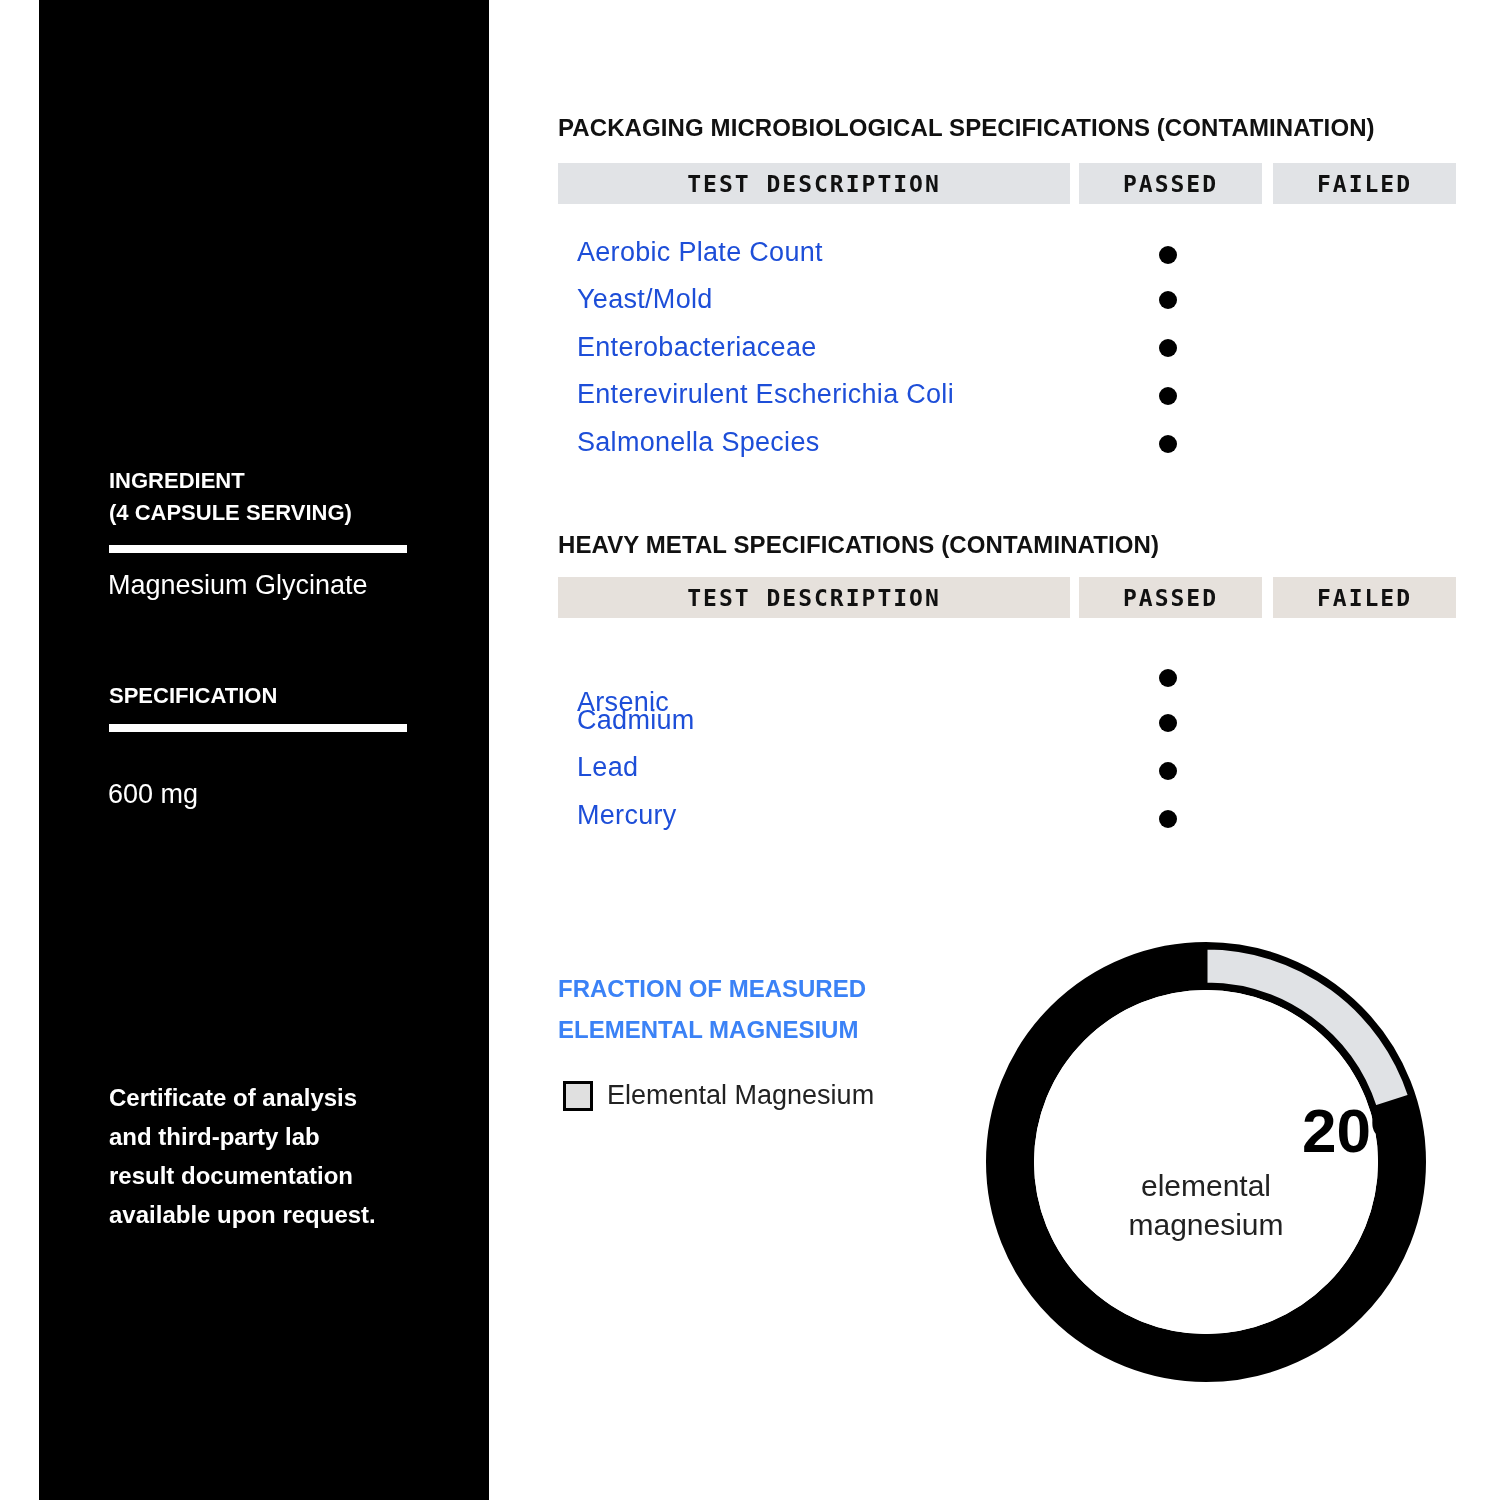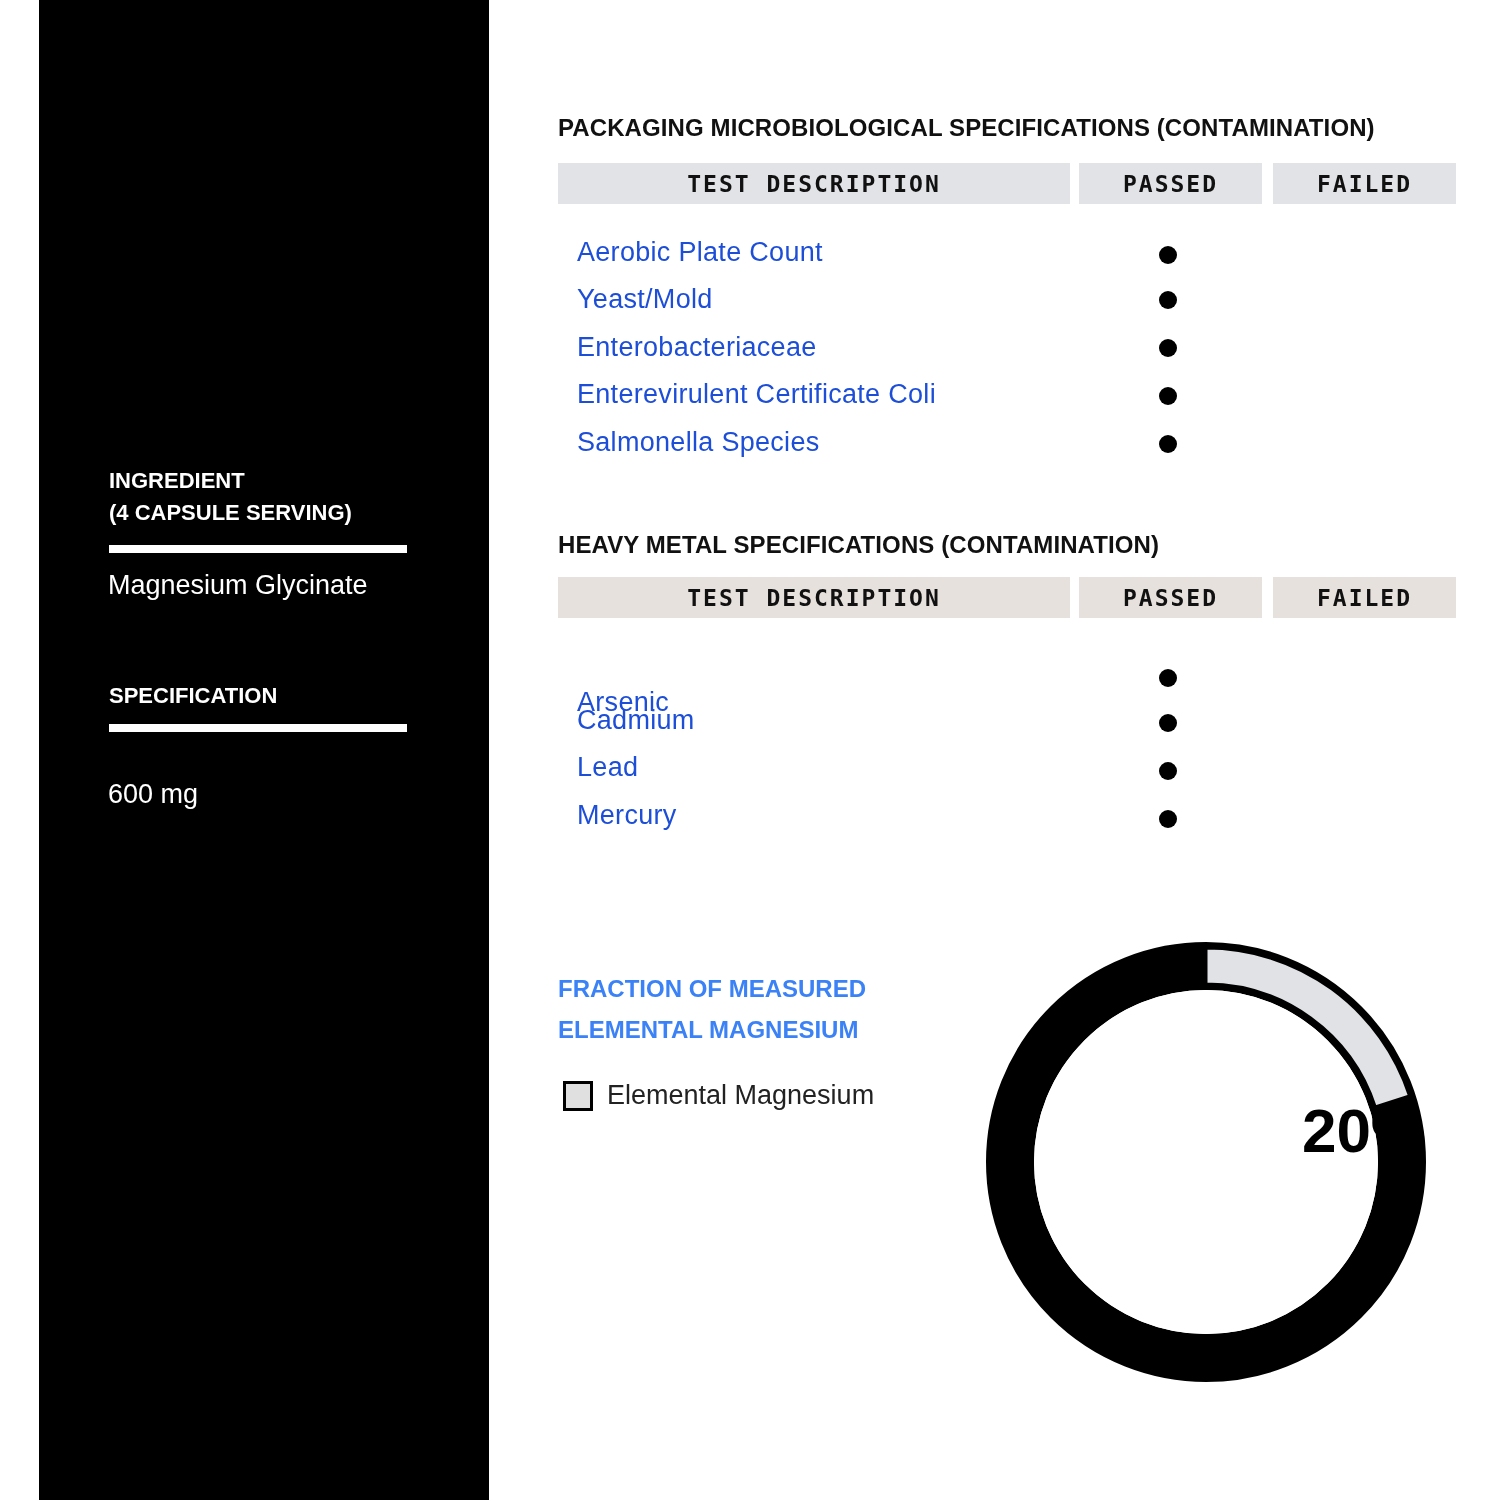--- a/index.html
+++ b/index.html
@@ -30,35 +30,39 @@
 <body>
 
 <div class="sidebar">
   <div class="label" style="top:465px;">INGREDIENT
 (4 CAPSULE SERVING)</div>
   <div class="rule" style="top:545px;"></div>
   <div class="value" style="top:570px;">Magnesium Glycinate</div>
   <div class="label" style="top:680px;">SPECIFICATION</div>
   <div class="rule" style="top:724px;"></div>
   <div class="value" style="top:779px;">600 mg</div>
+  <div class="note">Certificate of analysis
+and third-party lab
+result documentation
+available upon request.</div>
 </div>
 
 <div class="section-title" style="top:114px;">PACKAGING MICROBIOLOGICAL SPECIFICATIONS (CONTAMINATION)</div>
 <div class="thead" style="top:163px;">
   <div class="th" style="left:0;width:512px;background:#e1e3e6;">TEST DESCRIPTION</div>
   <div class="th" style="left:521px;width:183px;background:#e1e3e6;">PASSED</div>
   <div class="th" style="left:715px;width:183px;background:#e1e3e6;">FAILED</div>
 </div>
 <div class="row-label" style="top:237px;">Aerobic Plate Count</div>
 <div class="dot" style="top:246px;"></div>
 <div class="row-label" style="top:284px;">Yeast/Mold</div>
 <div class="dot" style="top:291px;"></div>
 <div class="row-label" style="top:332px;">Enterobacteriaceae</div>
 <div class="dot" style="top:339px;"></div>
-<div class="row-label" style="top:379px;">Enterevirulent Certificate Coli</div>
+<div class="row-label" style="top:379px;">Enterevirulent Escherichia Coli</div>
 <div class="dot" style="top:387px;"></div>
 <div class="row-label" style="top:427px;">Salmonella Species</div>
 <div class="dot" style="top:435px;"></div>
 
 <div class="section-title" style="top:531px;">HEAVY METAL SPECIFICATIONS (CONTAMINATION)</div>
 <div class="thead" style="top:577px;">
   <div class="th" style="left:0;width:512px;background:#e6e1dc;">TEST DESCRIPTION</div>
   <div class="th" style="left:521px;width:183px;background:#e6e1dc;">PASSED</div>
   <div class="th" style="left:715px;width:183px;background:#e6e1dc;">FAILED</div>
 </div>
@@ -79,13 +83,15 @@
 </div>
 
 <svg class="donut" viewBox="0 0 440 440">
   <circle cx="220" cy="220" r="196" fill="none" stroke="#000" stroke-width="48"></circle>
 
   <path d="M 220 6 A 214 214 0 0 1 423.5 153.9 L 389.3 165.0 A 178 178 0 0 0 220 42 Z" fill="#e0e2e5" stroke="#000" stroke-width="3"></path>
   <circle cx="220" cy="220" r="172" fill="#fff"></circle>
 </svg>
 <div class="donut-text">
   <div class="pct">20%</div>
+  <div class="sub">elemental
+magnesium</div>
 </div>
 
 </body></html>

